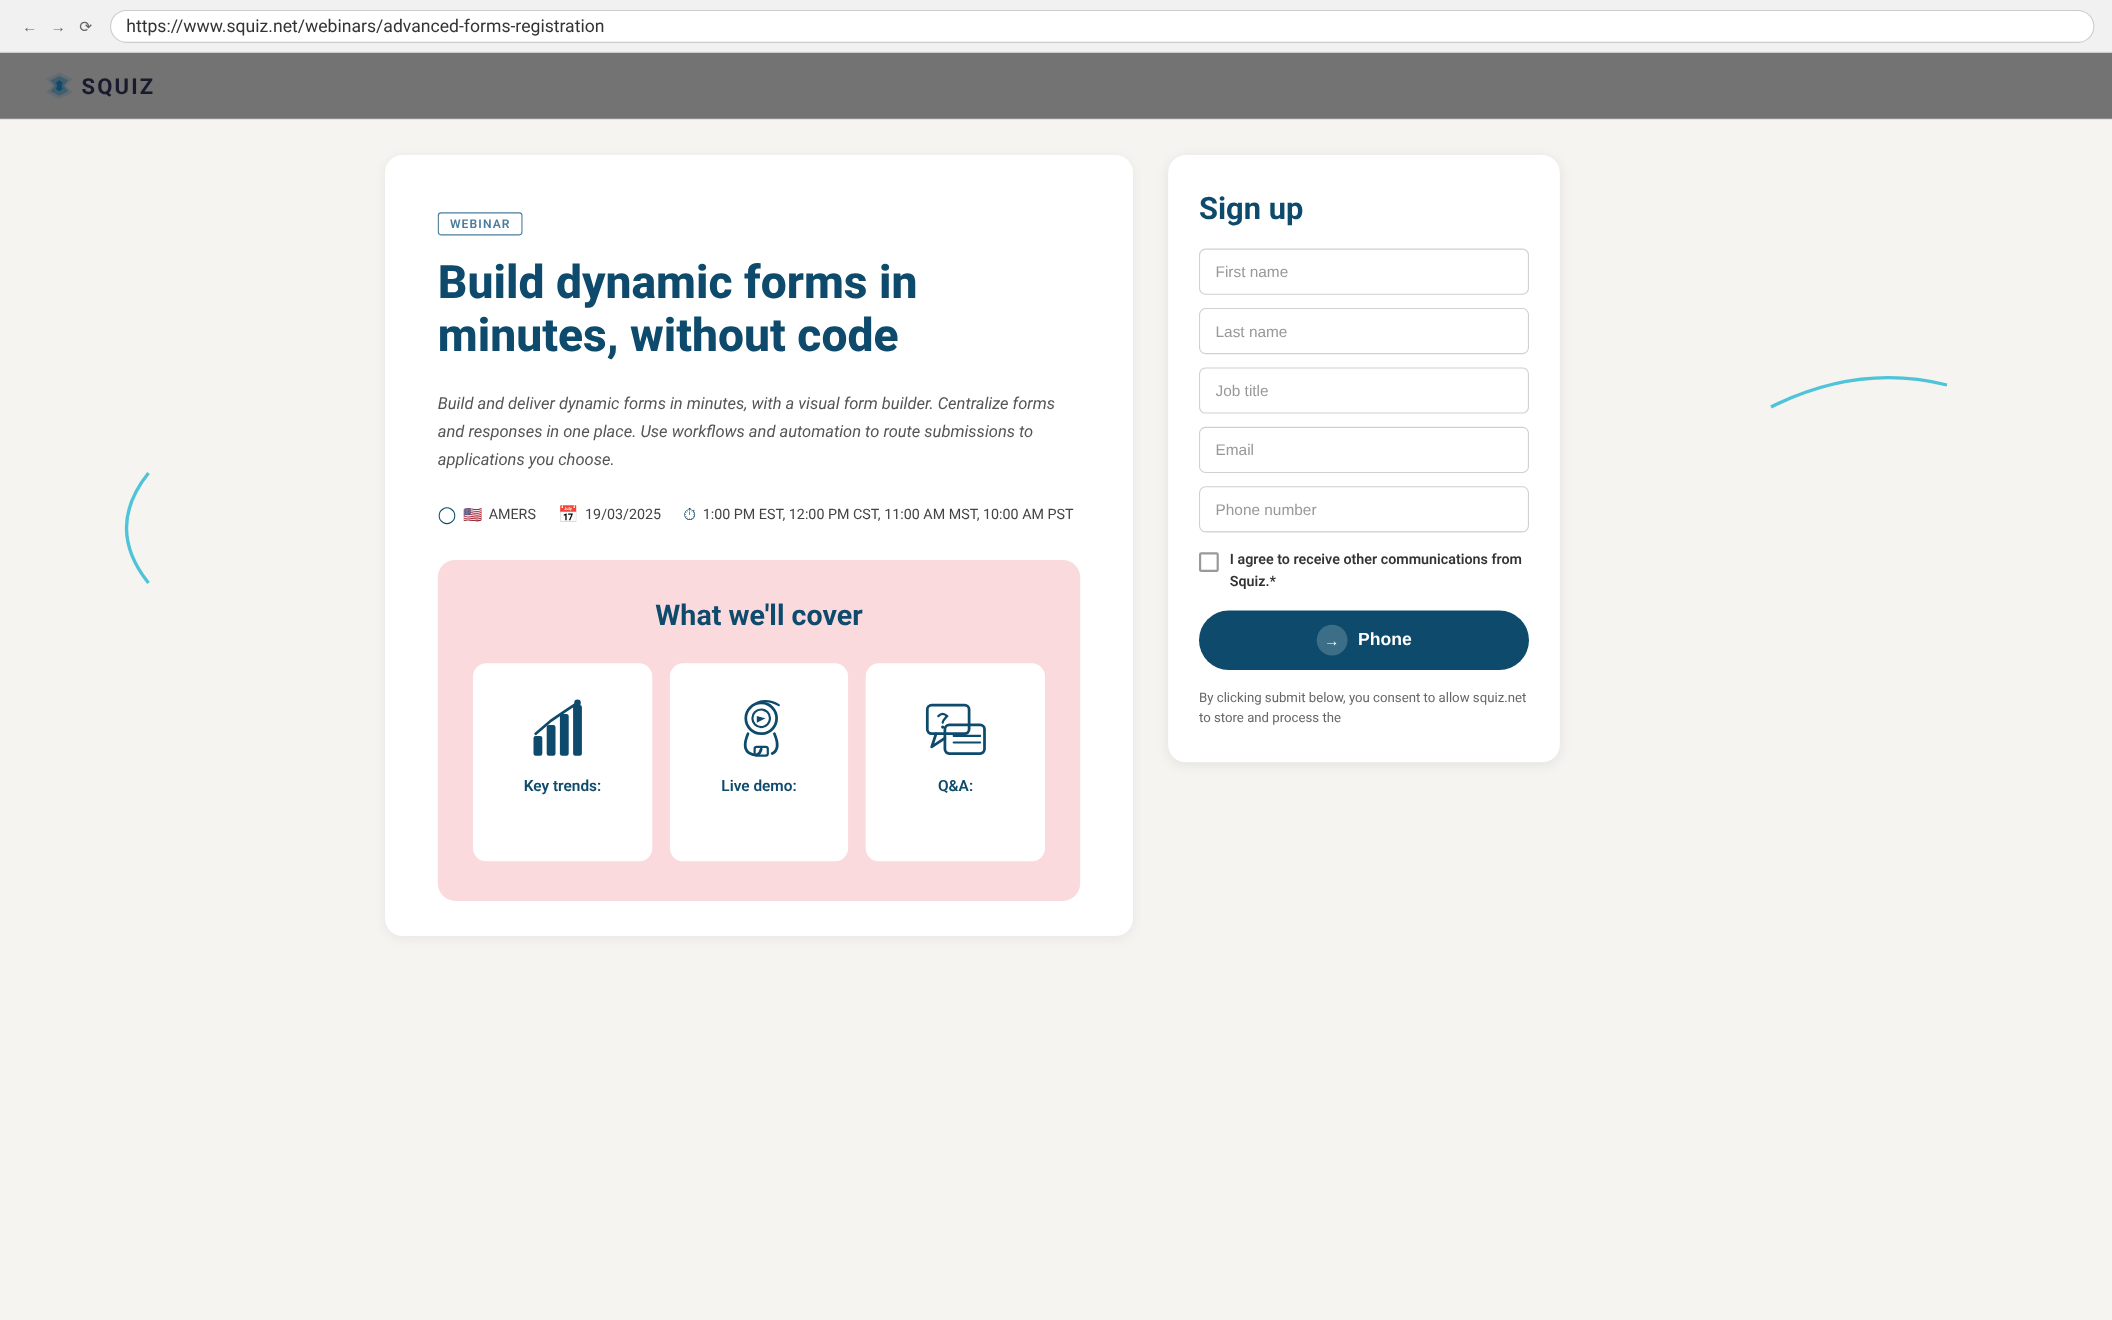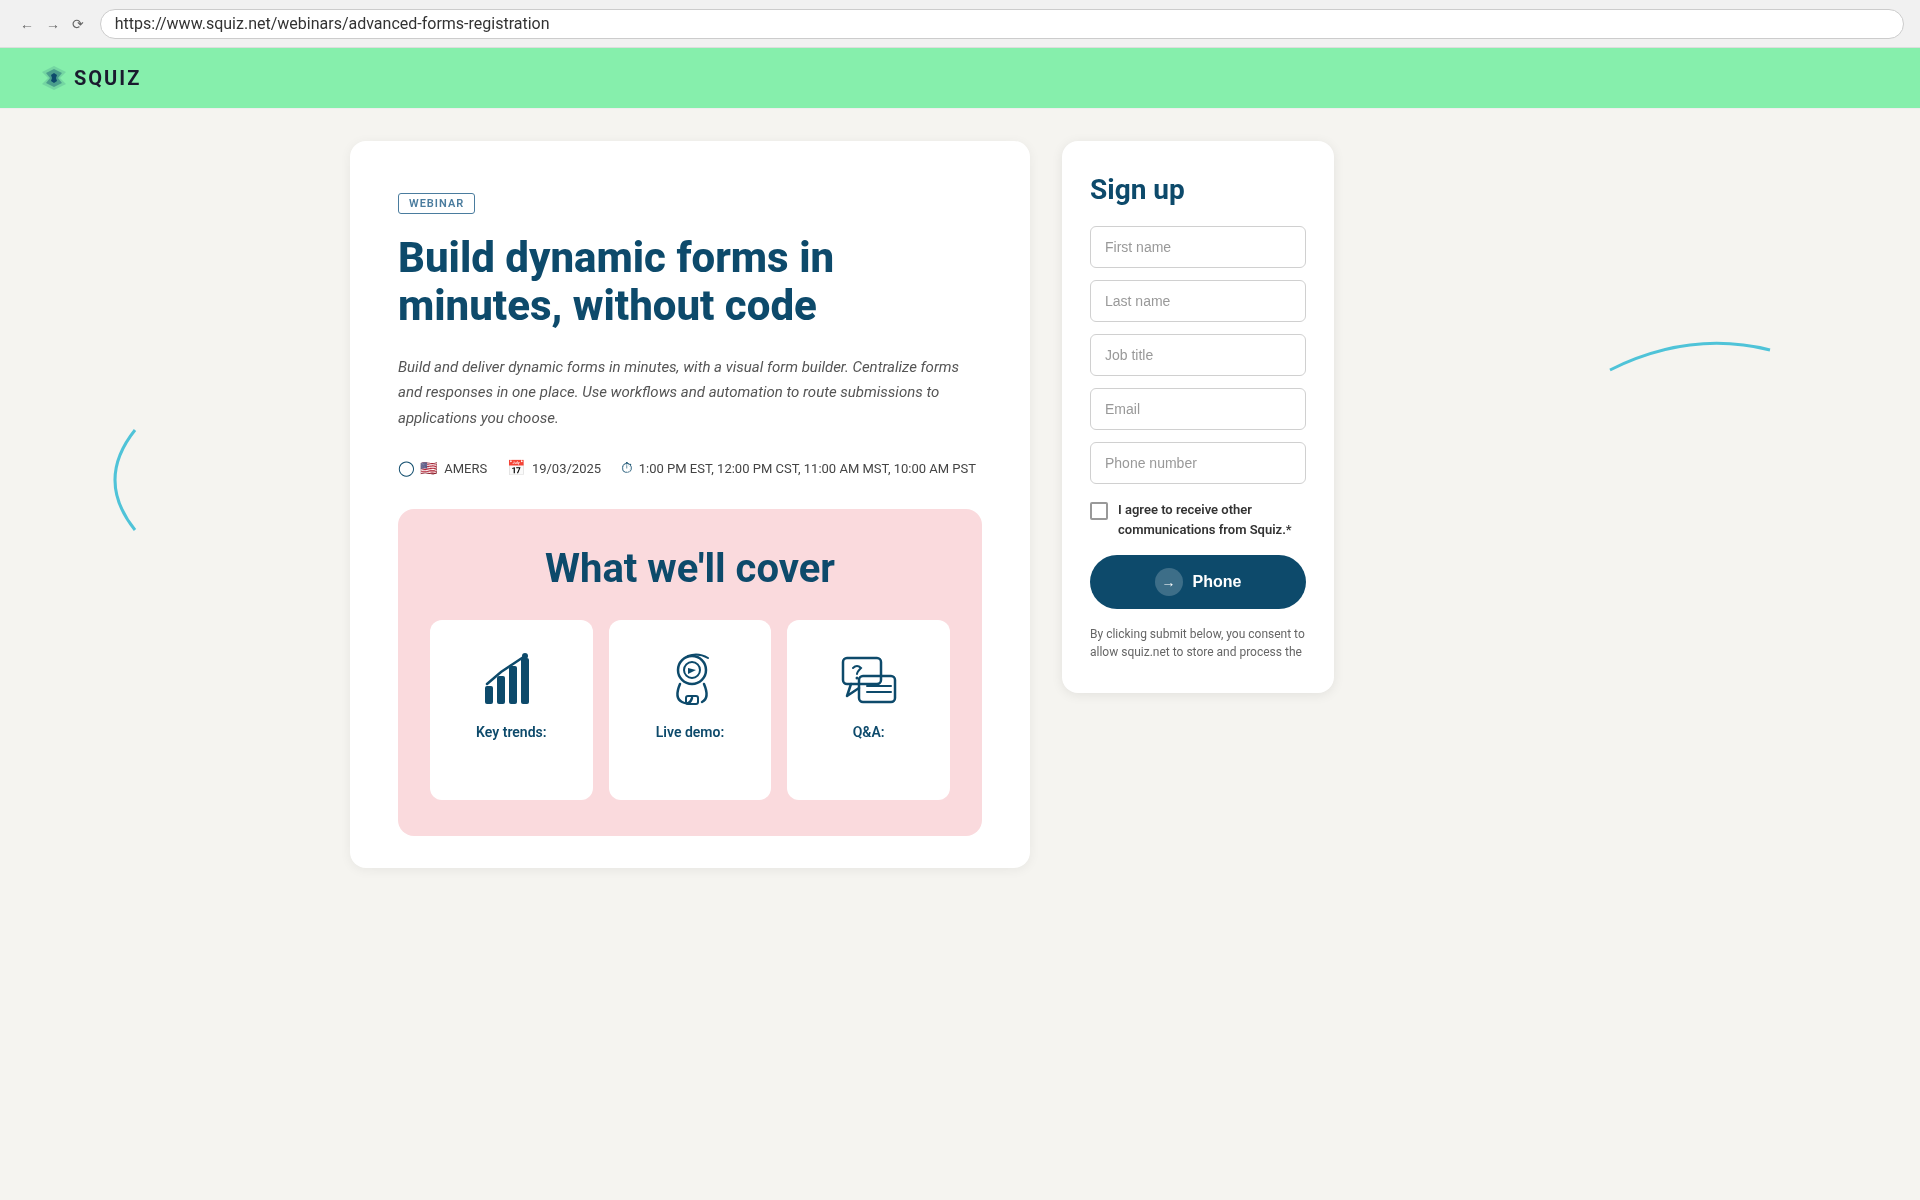--- a/index.html
+++ b/index.html
@@ -56,21 +56,21 @@
 
     
     .page-wrapper {
       background: #f5f4f0;
       min-height: calc(1200px - 48px);
       padding: 0;
     }
 
     
     .site-header {
-      background: #86efac;
+      background: #737373;
       padding: 16px 40px;
       display: flex;
       align-items: flex-start;
       border-bottom: 1px solid #eee;
     }
     .logo {
       display: flex;
       align-items: center;
       gap: 6px;
     }
@@ -97,21 +97,21 @@
     }
 
     
     .left-col {
       flex: 1;
       max-width: 680px;
     }
 
     
     .right-col {
-      width: 272px;
+      width: 356px;
       flex-shrink: 0;
       position: relative;
     }
 
     
     .main-card {
       background: white;
       border-radius: 16px;
       padding: 51px 48px 32px;
       box-shadow: 0 2px 12px rgba(0,0,0,0.06);
@@ -168,21 +168,21 @@
     .flag-emoji { font-size: 14px; }
 
     
     .cover-section {
       background: #fadadd;
       border-radius: 16px;
       padding: 36px 32px;
       margin-top: 8px;
     }
     .cover-title {
-      font-size: 40px;
+      font-size: 26px;
       font-weight: 700;
       color: #0d4a6b;
       text-align: center;
       margin-bottom: 28px;
     }
     .cover-cards {
       display: flex;
       gap: 16px;
     }
     .cover-card {

